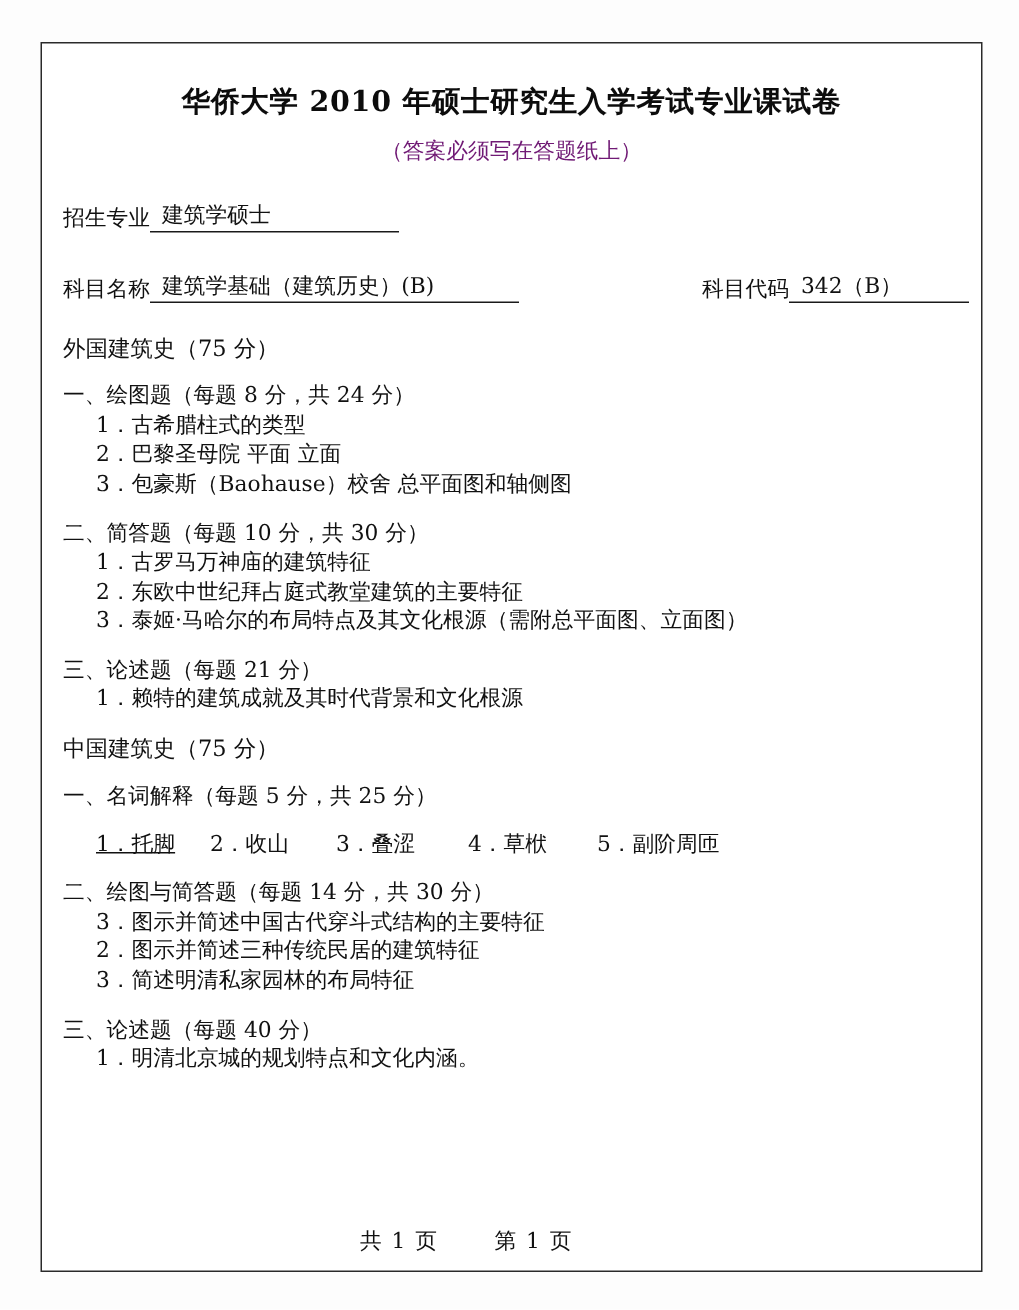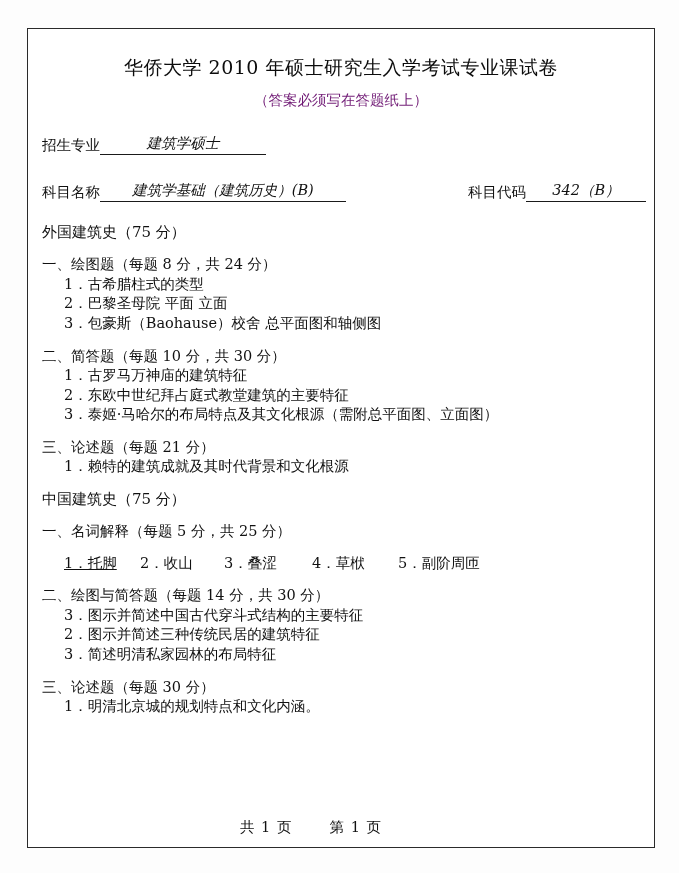--- a/index.html
+++ b/index.html
@@ -34,21 +34,21 @@
   .inner {
     position: absolute;
     left: 8px;
     top: 6px;
     right: 8px;
     bottom: 6px;
   }
   .title {
     text-align: center;
     font-size: 19px;
-    font-weight: normal;
+    font-weight: bold;
     letter-spacing: 0.5px;
     margin-top: 20px;
     color: #0c0c0c;
   }
   .subtitle {
     text-align: center;
     font-size: 14.5px;
     margin-top: 10px;
     color: #701a75;
   }
@@ -61,24 +61,23 @@
   }
   .field-row.second {
     margin-top: 26px;
   }
   .field-label {
     white-space: nowrap;
   }
   .field-value {
     border-bottom: 1px solid #1a1a1a;
     flex: 0 0 auto;
-    text-align: center;
+    text-align: left;
     padding: 0 8px 1px 8px;
     white-space: nowrap;
-    font-style: italic;
   }
   .v-major { width: 150px; }
   .v-course { width: 230px; }
   .v-code { width: 104px; }
   .spacer-flex { flex: 1 1 auto; }
 
   .body-block {
     margin-top: 20px;
     padding-left: 6px;
     padding-right: 6px;
@@ -176,21 +175,21 @@
           <span class="term t3">3．叠涩</span>
           <span class="term t4">4．草栿</span>
           <span class="term t5">5．副阶周匝</span>
         </div>
 
         <div class="grp-head">二、绘图与简答题（每题 14 分，共 30 分）</div>
         <div class="item">3．图示并简述中国古代穿斗式结构的主要特征</div>
         <div class="item">2．图示并简述三种传统民居的建筑特征</div>
         <div class="item">3．简述明清私家园林的布局特征</div>
 
-        <div class="grp-head">三、论述题（每题 30 分）</div>
+        <div class="grp-head">三、论述题（每题 40 分）</div>
         <div class="item">1．明清北京城的规划特点和文化内涵。</div>
 
       </div>
 
       <div class="footer">
         <span class="fcell">共 1 页</span>
         <span class="fgap"></span>
         <span class="fcell">第 1 页</span>
       </div>
 

